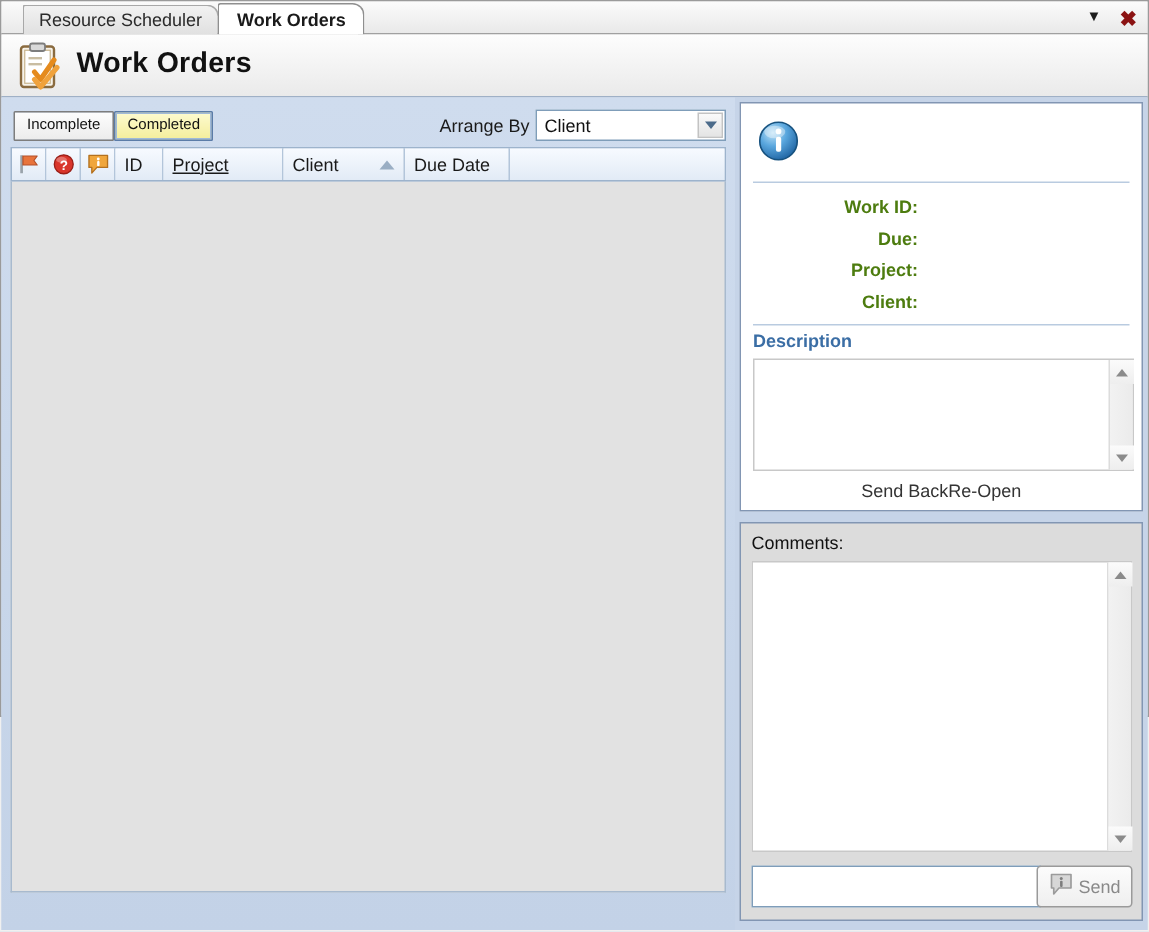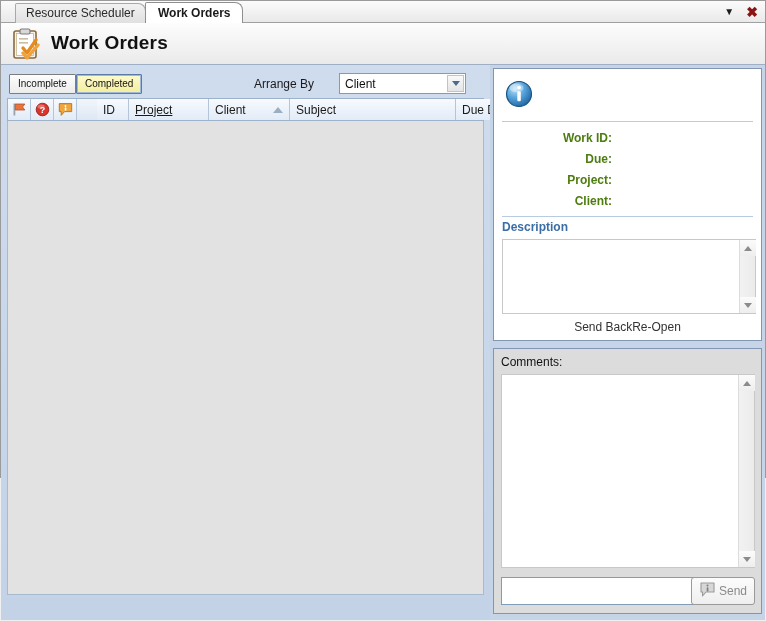--- a/index.html
+++ b/index.html
@@ -120,22 +120,22 @@
   }
   .fbtn.incomplete { left: 2px; }
   .fbtn.completed {
     left: 69px;
     background: linear-gradient(#fdfbd0, #f4ed9b);
     border: 1px solid #5b7ca8;
     box-shadow: 0 0 0 1px #9fb9d8 inset;
     font-weight: normal;
   }
   .arrangewrap {
-    position: absolute; right: 18px; top: 2px;
-    display: flex; align-items: center; gap: 25px;
+    position: absolute; right: 0; top: 2px;
+    display: flex; align-items: center; gap: 4px;
   }
   .arrange-label { font-size: 12px; color: #1a1a1a; }
   .combo {
     position: relative;
     width: 127px; height: 21px;
     background: #ffffff;
     border: 1px solid #7f9db9;
     display: flex; align-items: center;
     cursor: pointer;
   }
@@ -397,32 +397,29 @@
           </div>
           <div class="colcell iconcell" style="width: 23px; min-width: 23px;">
             <span style="display: flex;">
               <svg width="15" height="15" viewBox="0 0 15 15">
                 <path d="M1.3 1.6 H13.7 V9.6 H6.6 L3.2 13.4 V9.6 H1.3 Z" fill="#f0a63c" stroke="#b4711f" stroke-width="0.9" stroke-linejoin="round"></path>
                 <circle cx="7.5" cy="4" r="0.95" fill="#ffffff"></circle>
                 <rect x="6.75" y="5.4" width="1.6" height="3.3" rx="0.6" fill="#ffffff"></rect>
               </svg>
             </span>
           </div>
-          <div class="colcell" style="width: 32px; min-width: 32px; margin-left: 20px;">
+          <div class="colcell" style="width: 32px; min-width: 32px;">
             <span>ID</span>
           </div>
           <div class="colcell" style="width: 80px; min-width: 80px; text-decoration: underline;">
             <span>Project</span>
           </div>
           <div class="colcell" style="width: 81px; min-width: 81px;">
             <span>Client</span>
             <span class="sortmark"></span>
-          </div>
-          <div class="colcell" style="width: 166px; min-width: 166px;">
-            <span>Subject</span>
           </div>
           <div class="colcell" style="width: 70px; min-width: 70px;">
             <span>Due Date</span>
           </div>
           <div style="flex: 1 1 0%; background: linear-gradient(rgb(247, 250, 255), rgb(226, 235, 246));"></div>
         </div>
 
       <div class="listbody" id="listbody"></div>
     </div>
 

